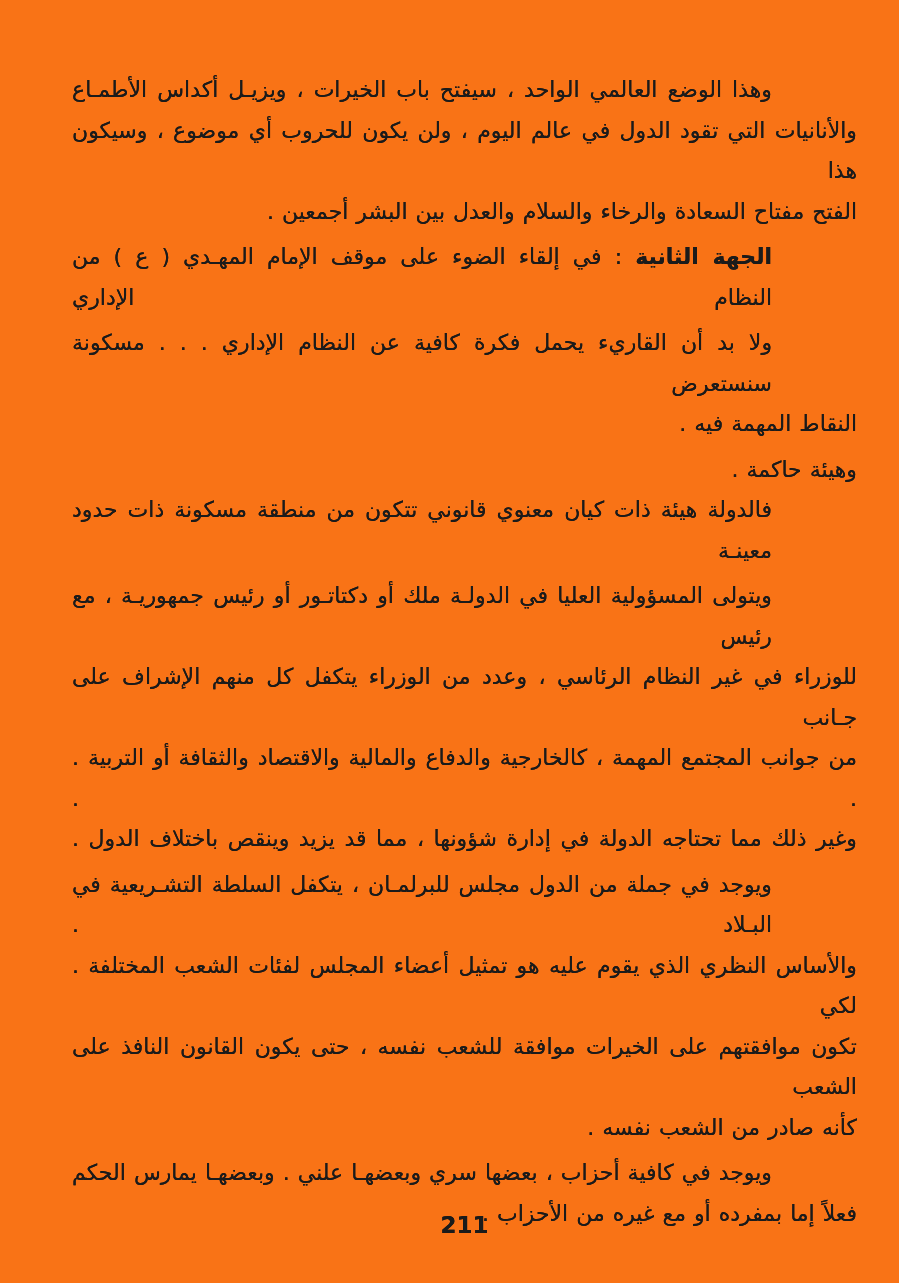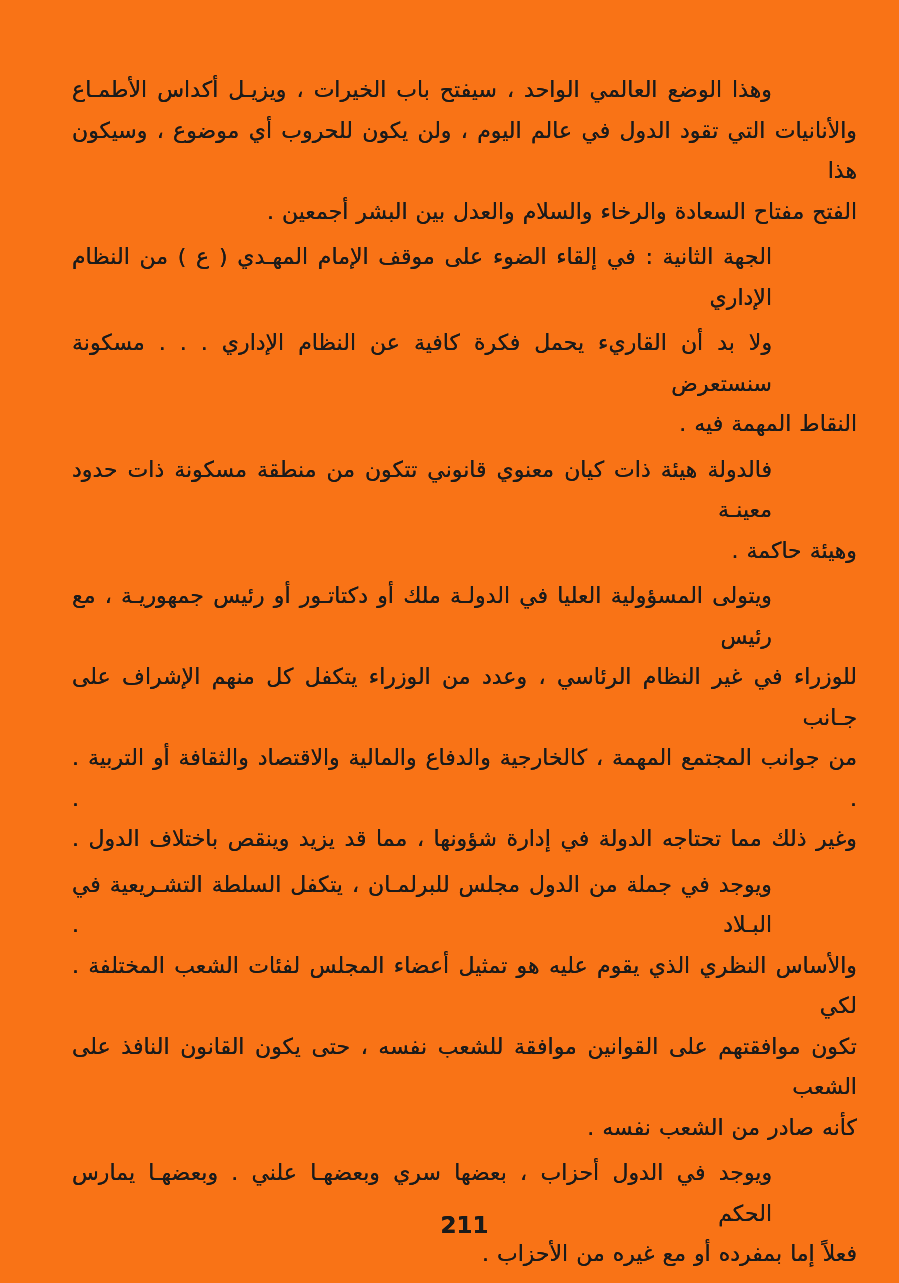--- a/index.html
+++ b/index.html
@@ -35,21 +35,21 @@
     word-spacing: 1px;
   }
   .line.r {
     text-align: left;
     text-align-last: right;
   }
   .line.i {
     padding-right: 85px;
   }
   .lead {
-    font-weight: normal;
+    font-weight: bold;
   }
   .page-number {
     position: absolute;
     top: 1212px;
     right: 42px;
     left: 72px;
     text-align: center;
     font-size: 23px;
     font-weight: bold;
     text-shadow: 0 0 0.45px currentColor;
@@ -66,34 +66,34 @@
         <div class="line r">الفتح مفتاح السعادة والرخاء والسلام والعدل بين البشر أجمعين .</div>
       </div>
       <div class="para">
         <div class="line i"><span class="lead">الجهة الثانية</span> : في إلقاء الضوء على موقف الإمام المهـدي ( ع ) من النظام الإداري</div>
       </div>
       <div class="para">
         <div class="line i">ولا بد أن القاريء يحمل فكرة كافية عن النظام الإداري . . . مسكونة سنستعرض</div>
         <div class="line r">النقاط المهمة فيه .</div>
       </div>
       <div class="para">
+        <div class="line r">وهيئة حاكمة .</div>
         <div class="line i">فالدولة هيئة ذات كيان معنوي قانوني تتكون من منطقة مسكونة ذات حدود معينـة</div>
-        <div class="line r">وهيئة حاكمة .</div>
       </div>
       <div class="para">
         <div class="line i">ويتولى المسؤولية العليا في الدولـة ملك أو دكتاتـور أو رئيس جمهوريـة ، مع رئيس</div>
         <div class="line">للوزراء في غير النظام الرئاسي ، وعدد من الوزراء يتكفل كل منهم الإشراف على جـانب</div>
         <div class="line">من جوانب المجتمع المهمة ، كالخارجية والدفاع والمالية والاقتصاد والثقافة أو التربية . . .</div>
         <div class="line">وغير ذلك مما تحتاجه الدولة في إدارة شؤونها ، مما قد يزيد وينقص باختلاف الدول .</div>
       </div>
       <div class="para">
         <div class="line i">ويوجد في جملة من الدول مجلس للبرلمـان ، يتكفل السلطة التشـريعية في البـلاد .</div>
         <div class="line">والأساس النظري الذي يقوم عليه هو تمثيل أعضاء المجلس لفئات الشعب المختلفة . لكي</div>
-        <div class="line">تكون موافقتهم على القوانين موافقة للشعب نفسه ، حتى يكون القانون النافذ على الشعب</div>
+        <div class="line">تكون موافقتهم على الخيرات موافقة للشعب نفسه ، حتى يكون القانون النافذ على الشعب</div>
         <div class="line r">كأنه صادر من الشعب نفسه .</div>
       </div>
       <div class="para">
-        <div class="line i">ويوجد في الدول أحزاب ، بعضها سري وبعضهـا علني . وبعضهـا يمارس الحكم</div>
+        <div class="line i">ويوجد في كافية أحزاب ، بعضها سري وبعضهـا علني . وبعضهـا يمارس الحكم</div>
         <div class="line r">فعلاً إما بمفرده أو مع غيره من الأحزاب .</div>
       </div>
     </div>
   <div class="page-number">211</div>
 </div>
 
 </body></html>

